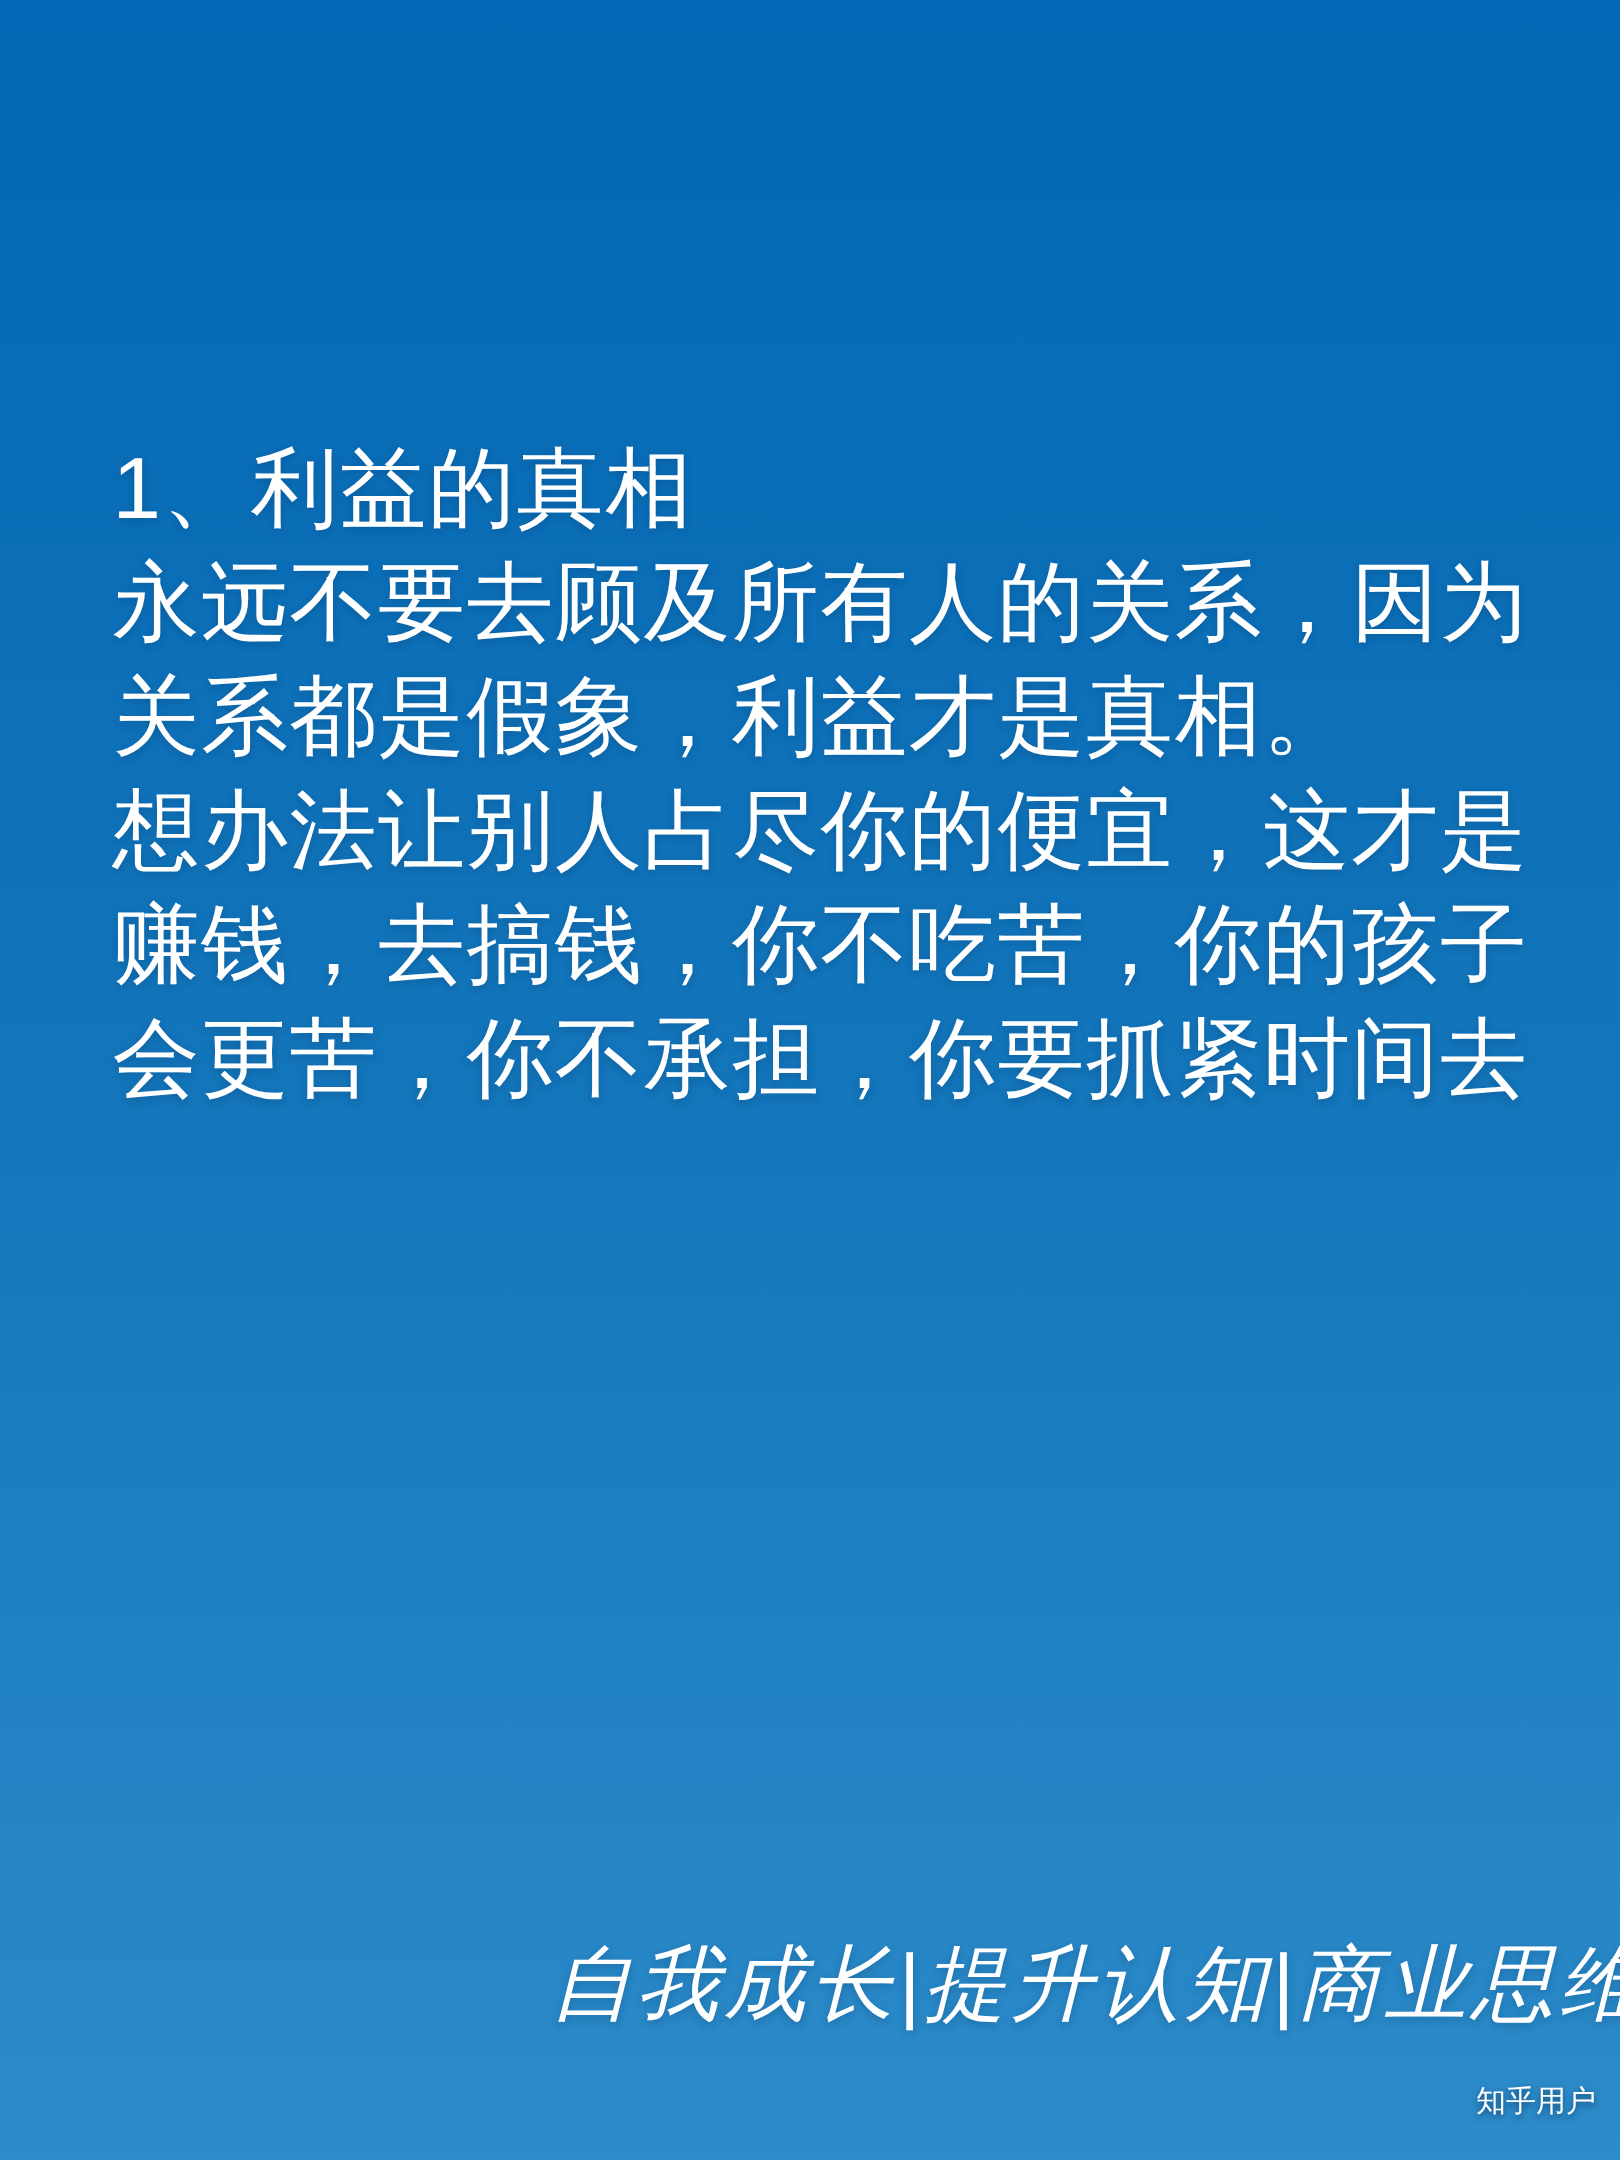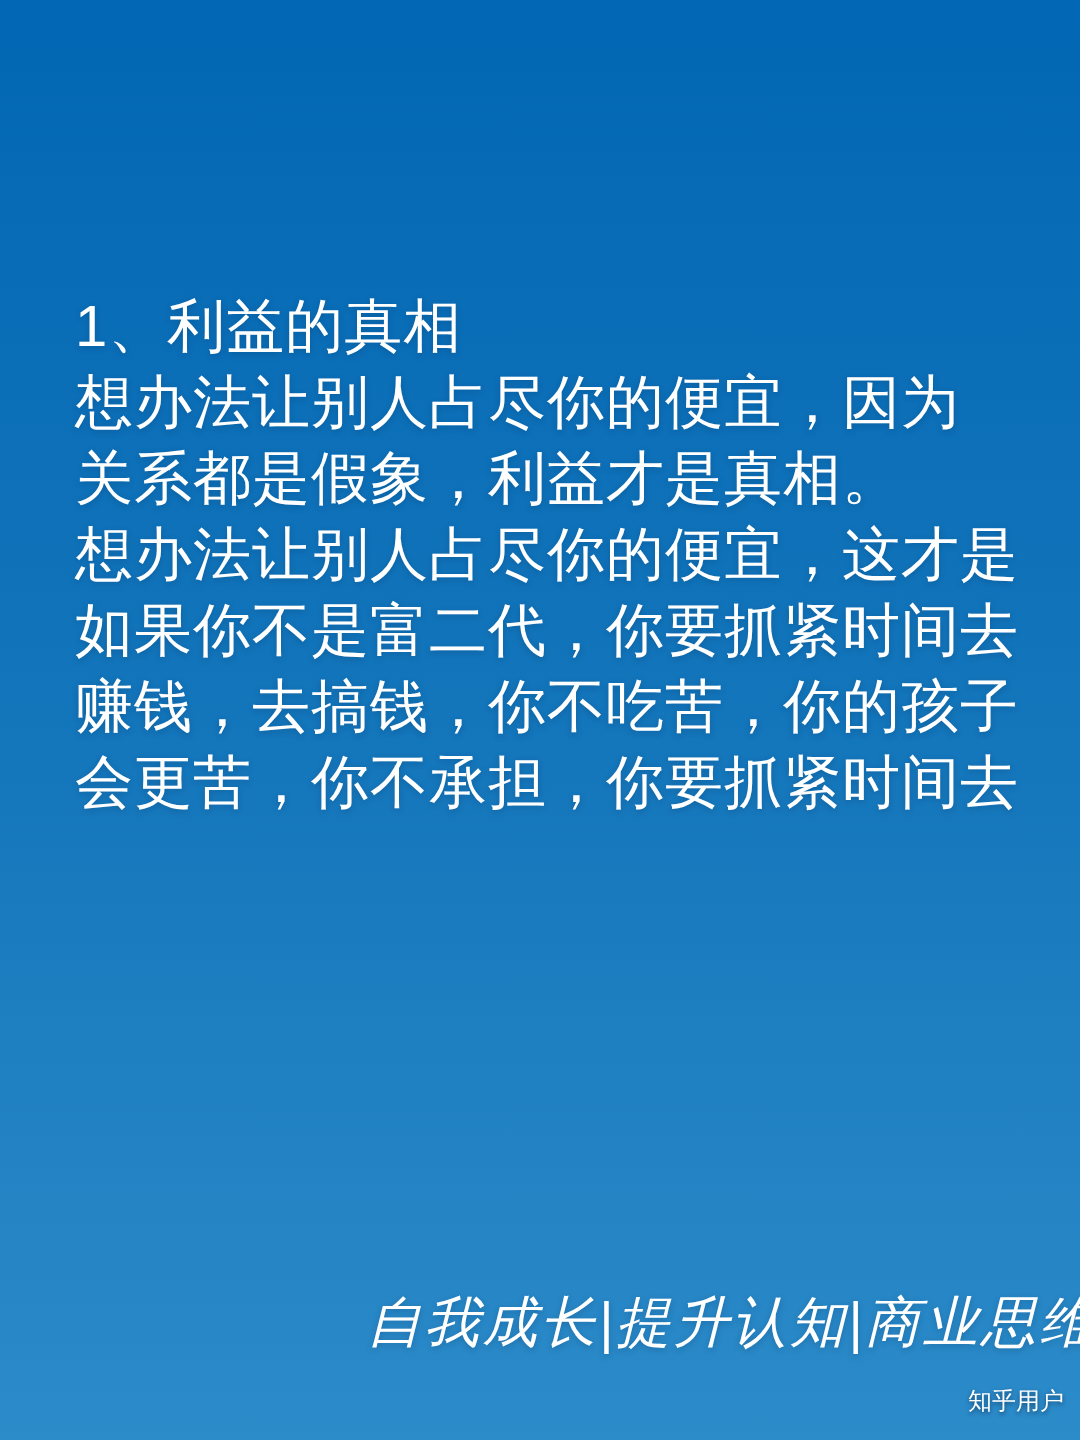--- a/index.html
+++ b/index.html
@@ -47,39 +47,38 @@
     line-height: 72px;
     font-weight: 400;
     letter-spacing: 3px;
     text-shadow: 0 2px 6px rgba(0, 45, 90, 0.28);
     font-style: italic;
   }
   .watermark {
     position: absolute;
     right: 33px;
     top: 1384px;
-    font-size: 24px;
+    font-size: 20px;
     line-height: 34px;
     font-weight: 400;
     color: #ffffff;
     text-shadow: 0 2px 4px rgba(0, 25, 55, 0.6);
   }
 </style>
 </head>
 <body>
 
 <div class="canvas">
 
   <div class="text-block">
     <span class="text-line">1、利益的真相</span>
-    <span class="text-line">想办法让别人占尽你的便宜，因为</span>
+    <span class="text-line">永远不要去顾及所有人的关系，因为</span>
     <span class="text-line">关系都是假象，利益才是真相。</span>
     <span class="blank-line"></span>
     <span class="text-line">想办法让别人占尽你的便宜，这才是</span>
-    <span class="text-line">如果你不是富二代，你要抓紧时间去</span>
     <span class="text-line">赚钱，去搞钱，你不吃苦，你的孩子</span>
     <span class="text-line">会更苦，你不承担，你要抓紧时间去</span>
   </div>
 
   <div class="footer-tags">自我成长|提升认知|商业思维</div>
 
   <div class="watermark">知乎用户</div>
 
 </div>
 

